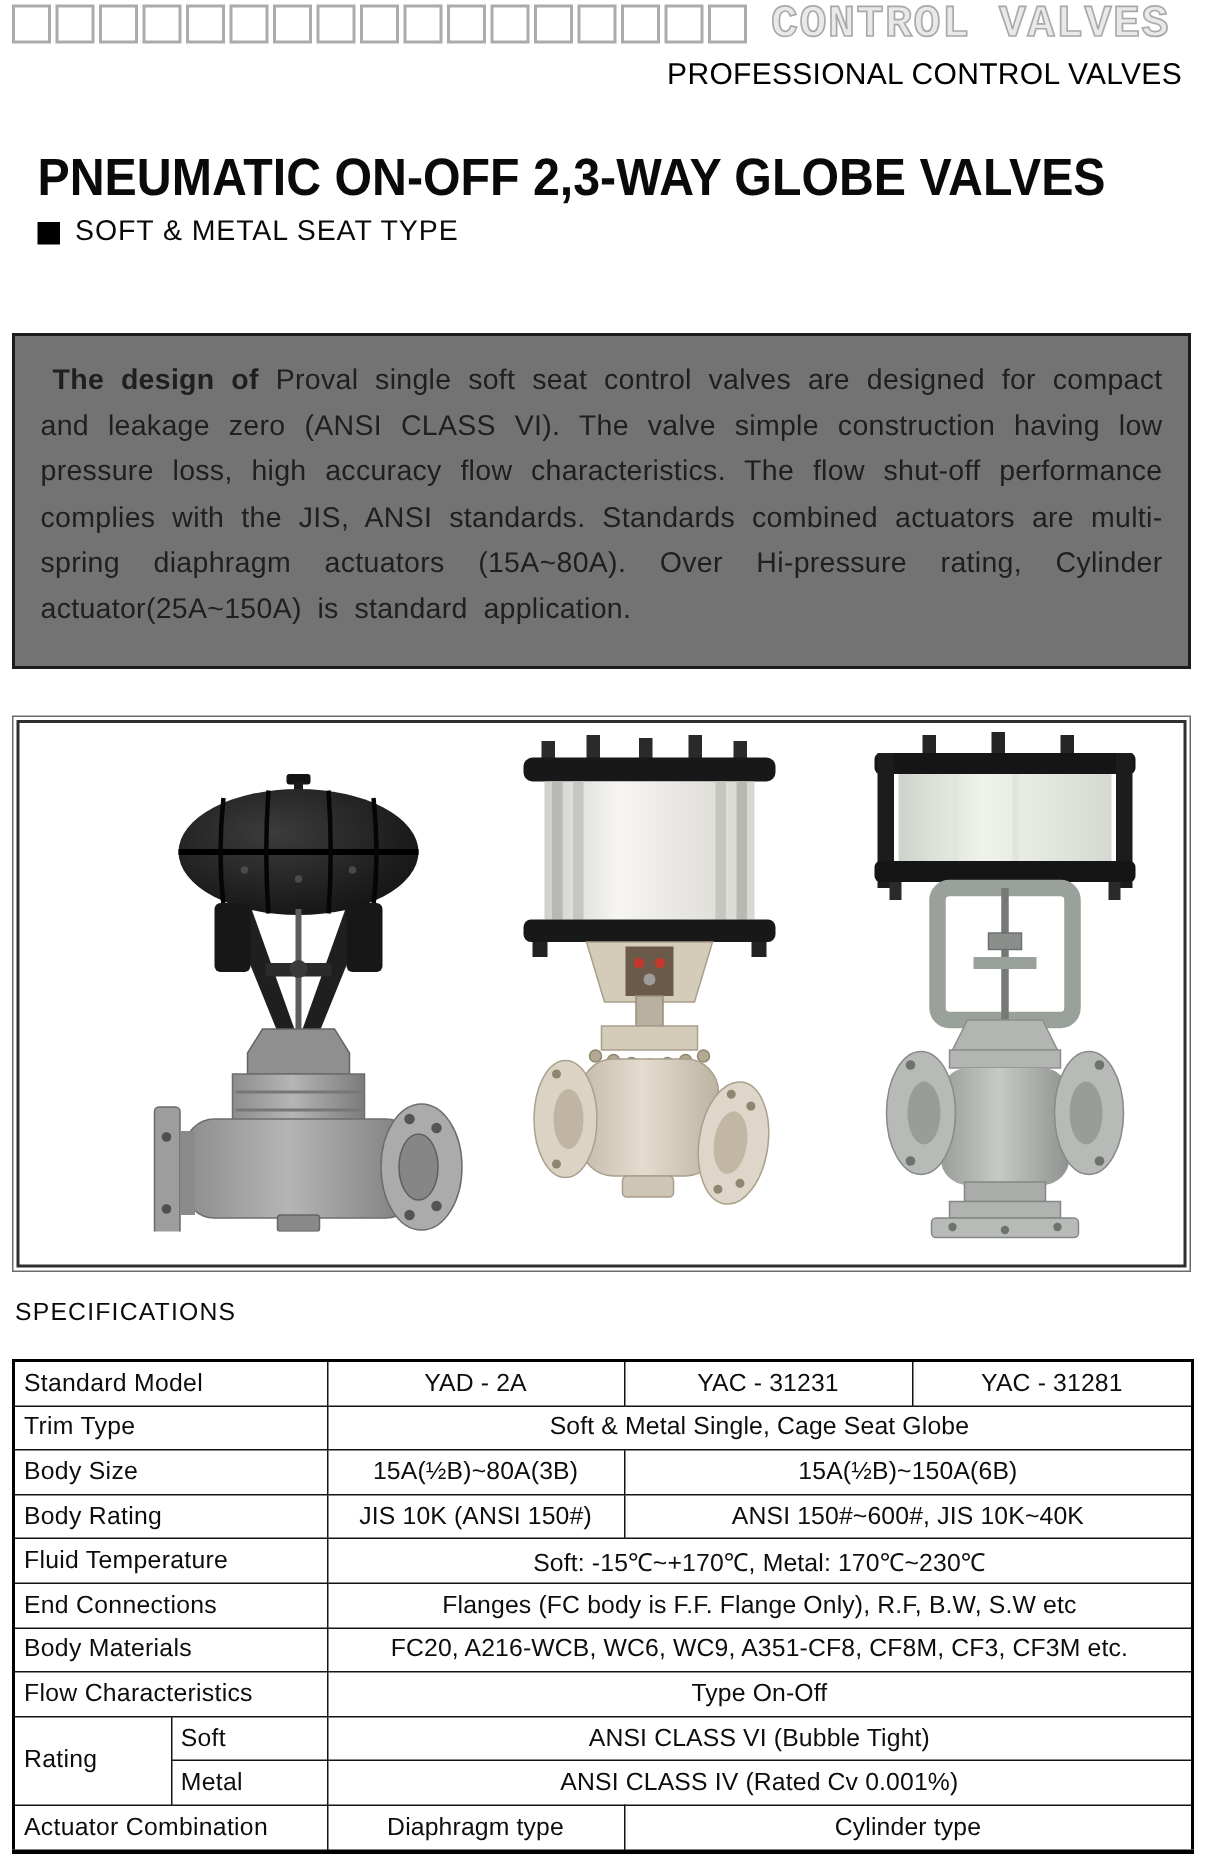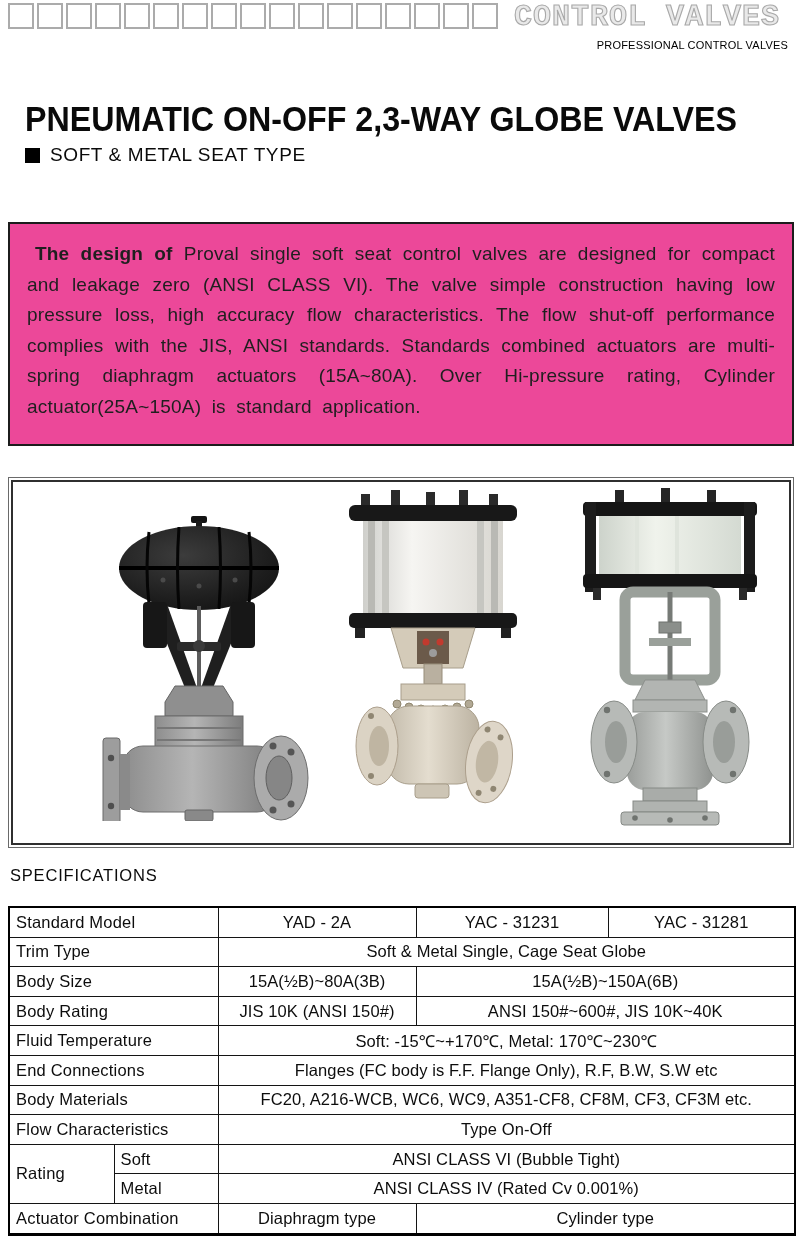--- a/index.html
+++ b/index.html
@@ -11,37 +11,37 @@
 
   .watermark{
     position:absolute;left:514px;top:0px;width:285px;
     font-size:30px;font-weight:700;letter-spacing:1px;
     color:#e9e9e9;-webkit-text-stroke:1.1px #a9a9a9;
     white-space:nowrap;
     font-family:Liberation Mono, monospace;
   }
   .tagline{
     position:absolute;right:15px;top:39px;
-    font-size:11px;font-weight:400;letter-spacing:0.2px;color:#000;
+    font-size:20px;font-weight:400;letter-spacing:0.2px;color:#000;
     white-space:nowrap;
   }
   .main-title{
     position:absolute;left:25px;top:76px;
     font-size:35px;font-weight:700;letter-spacing:0px;color:#0a0a0a;
     white-space:nowrap;transform:scaleX(0.92);transform-origin:left center;
   }
   .section-header{
     position:absolute;left:25px;top:144px;display:flex;align-items:center;
   }
   .section-header .blk{width:15px;height:15px;background:#000;margin-right:10px;}
   .section-header .lbl{font-size:19px;letter-spacing:0.6px;color:#0a0a0a;}
 
   .desc-box{
     position:absolute;left:8px;top:222px;width:786px;height:224px;
-    border:2px solid #1c1c1c;box-sizing:border-box;background:#ec4899;
+    border:2px solid #1c1c1c;box-sizing:border-box;background:#737373;
   }
   .desc-box p{
     margin:15px 17px 0 17px;font-size:19px;line-height:30.5px;
     text-align:justify;word-spacing:5px;letter-spacing:0.2px;color:#1f1f1f;
     text-indent:8px;
   }
   .desc-box p b{font-weight:700;}
 
   .photo-panel{
     position:absolute;left:8px;top:477px;width:786px;height:371px;

